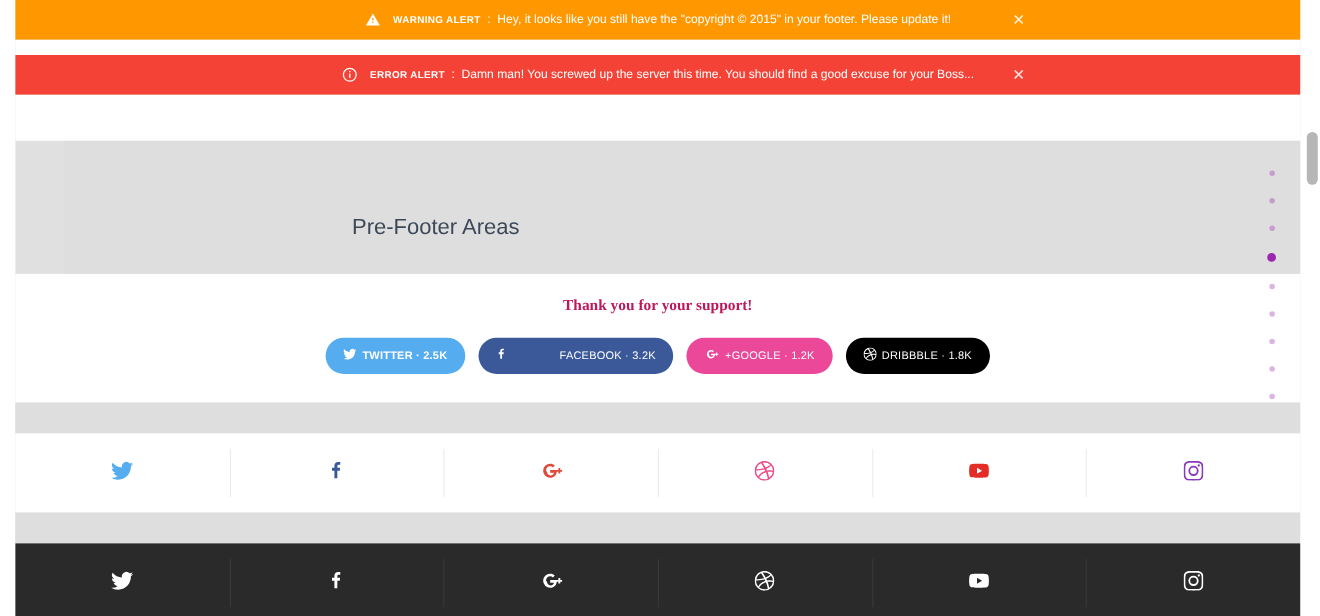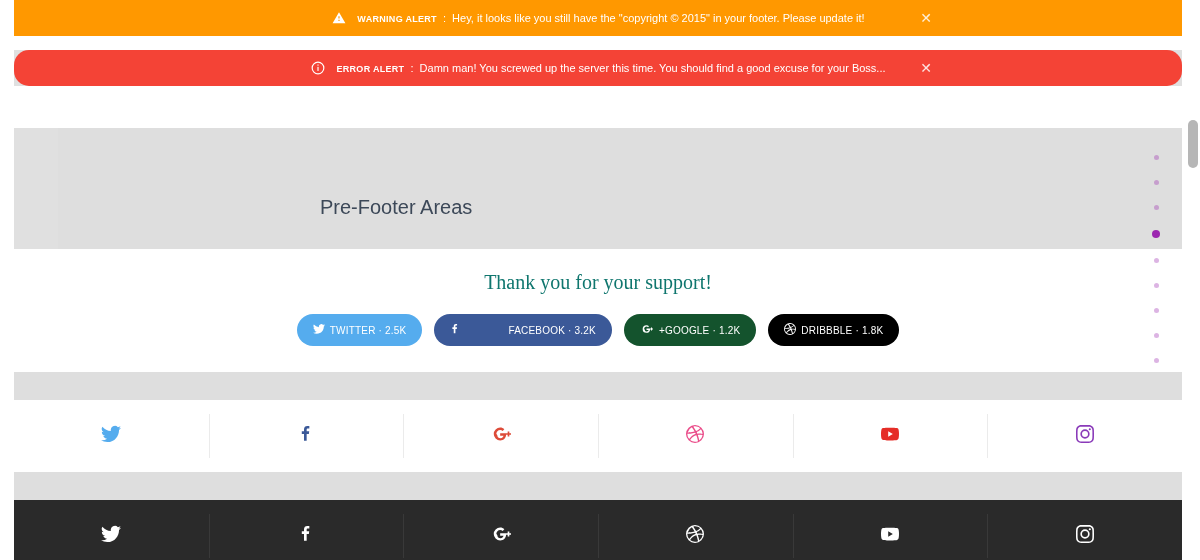--- a/index.html
+++ b/index.html
@@ -22,21 +22,21 @@
     width: 100%;
     padding: 10px 20px;
     color: #fff;
     font-size: 11px;
     display: flex;
     align-items: center;
     justify-content: center;
     position: relative;
   }
   .alert-warning { background: #ff9800; }
-  .alert-error   { background: #f44336; margin-top: 14px; border-radius: 15px; }
+  .alert-error   { background: #f44336; margin-top: 14px; }
   .alert-icon {
     width: 16px; height: 16px;
     margin-right: 10px;
     display: inline-flex; align-items: center; justify-content: center;
   }
   .alert-body { display: inline; }
   .alert-label { font-weight: 700; text-transform: uppercase; font-size: 9px; letter-spacing: 0.3px; margin-top: 16px; }
   .alert-sep { margin: 0 3px; }
   .alert-msg { font-size: 11px; }
   .alert-close {
@@ -60,45 +60,45 @@
     padding-left: 262px;
   }
 
   .support-band {
     background: #fff;
     padding: 22px 0 26px 0;
     text-align: center;
   }
   .support-title {
     font-family: Georgia, "Times New Roman", serif;
-    font-weight: 400;
-    font-size: 20px;
-    color: #0f766e;
+    font-weight: 700;
+    font-size: 14px;
+    color: #be185d;
     margin-bottom: 20px;
   }
   .social-pills {
     display: inline-flex;
     gap: 12px;
   }
   .pill {
     border-radius: 40px;
     color: #fff;
     font-size: 10px;
     font-weight: 500;
     letter-spacing: 0.2px;
     padding: 9px 16px;
     display: inline-flex;
     align-items: center;
     gap: 5px;
     cursor: pointer;
     white-space: nowrap;
   }
-  .pill-twitter  { background: #55acee; }
+  .pill-twitter  { background: #55acee; font-weight: bold; }
   .pill-facebook { background: #3b5998; gap: 48px; }
-  .pill-google   { background: #14532d; justify-content: center; }
+  .pill-google   { background: #ec4899; justify-content: center; }
   .pill-dribbble { background: #000000; }
   .pill svg { fill:#fff; }
 
   .gray-gap { background: #dedede; height: 28px; }
 
   .icon-band {
     background: #fff;
     display: flex;
     height: 72px;
   }

